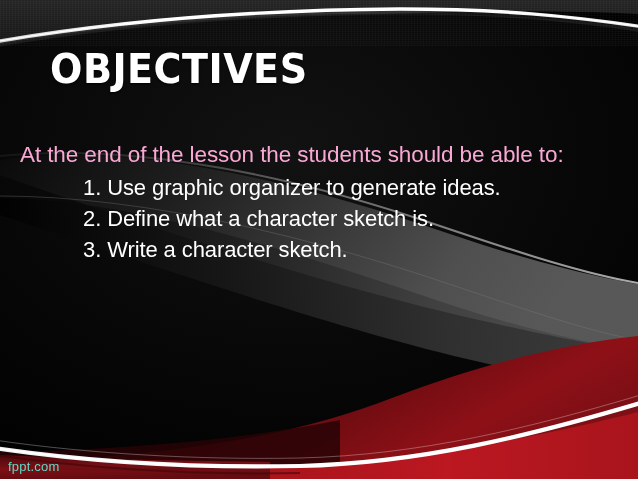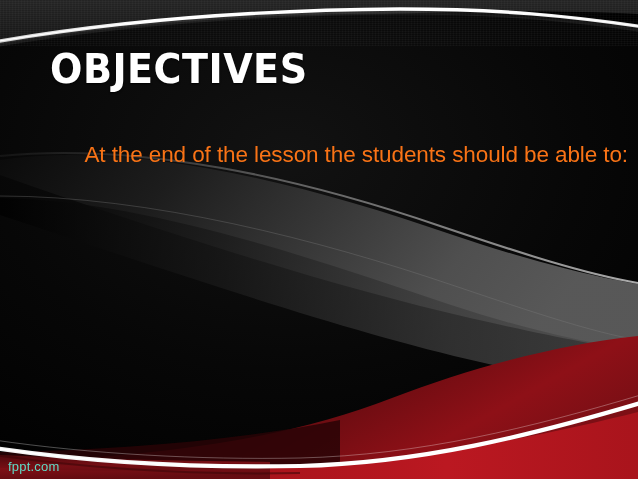--- a/index.html
+++ b/index.html
@@ -11,21 +11,20 @@
   body {
     font-family: "Liberation Sans", sans-serif;
   }
 
   #slide {
     position: relative;
     width: 638px;
     height: 479px;
     overflow: hidden;
     background: #000000;
-    text-align: right;
     -webkit-font-smoothing: antialiased;
   }
 
   
   #backdrop {
     position: absolute;
     inset: 0;
     width: 638px;
     height: 479px;
     display: block;
@@ -71,21 +70,21 @@
   #body-block {
     position: absolute;
     left: 0;
     top: 140px;
     width: 638px;
   }
 
   .lead {
     margin: 0;
     padding: 0 10px 0 20px;
-    color: #f97316;
+    color: #f9a8d4;
     font-family: "Liberation Sans", sans-serif;
     font-size: 22.5px;
     font-weight: 400;
     line-height: 30px;
     letter-spacing: -.1px;
     white-space: nowrap;
   }
 
   ol.objectives {
     list-style: none;
@@ -240,19 +239,24 @@
   <div class="grain"></div>
 
   <div id="content">
 
     <h1 id="title">OBJECTIVES</h1>
 
     <div id="body-block">
 
       <p class="lead">At the end of the lesson the students should be able to:</p>
 
+      <ol class="objectives">
+        <li>1. Use graphic organizer to generate ideas.</li>
+        <li>2. Define what a character sketch is.</li>
+        <li>3. Write a character sketch.</li>
+      </ol>
 
     </div>
 
     <div id="watermark">fppt.com</div>
 
   </div>
 </div>
 
 </body></html>

